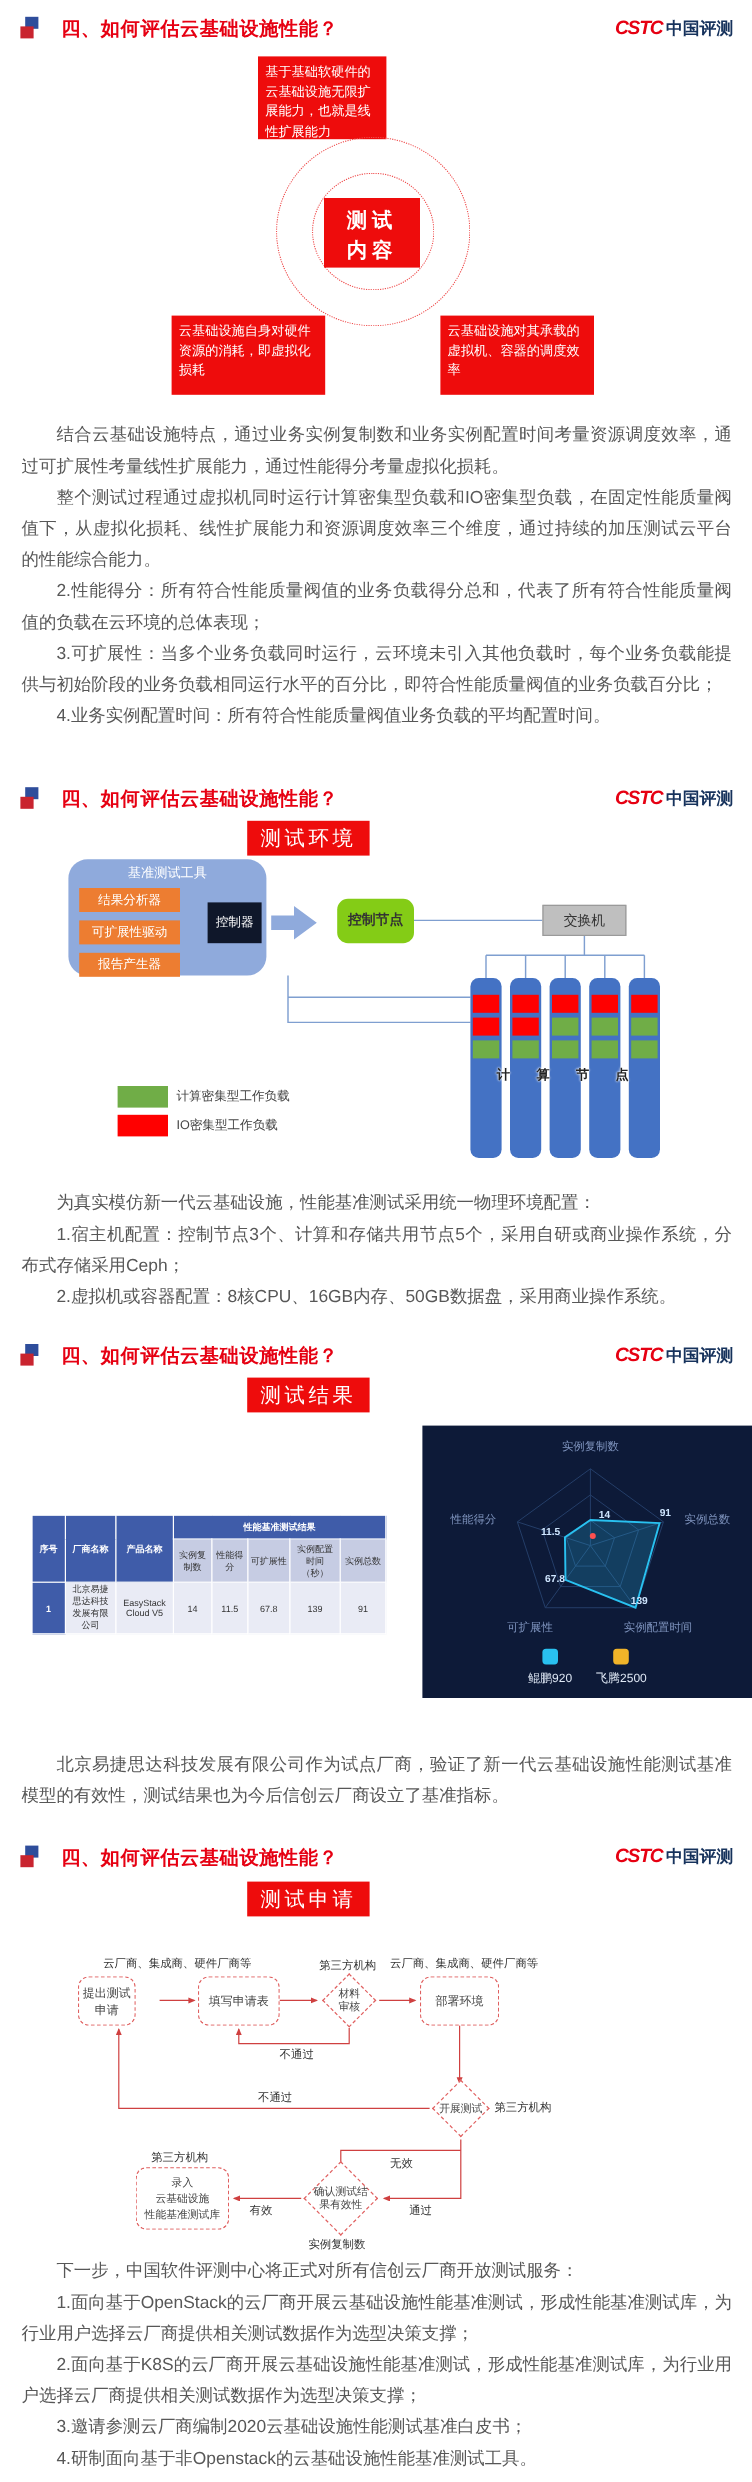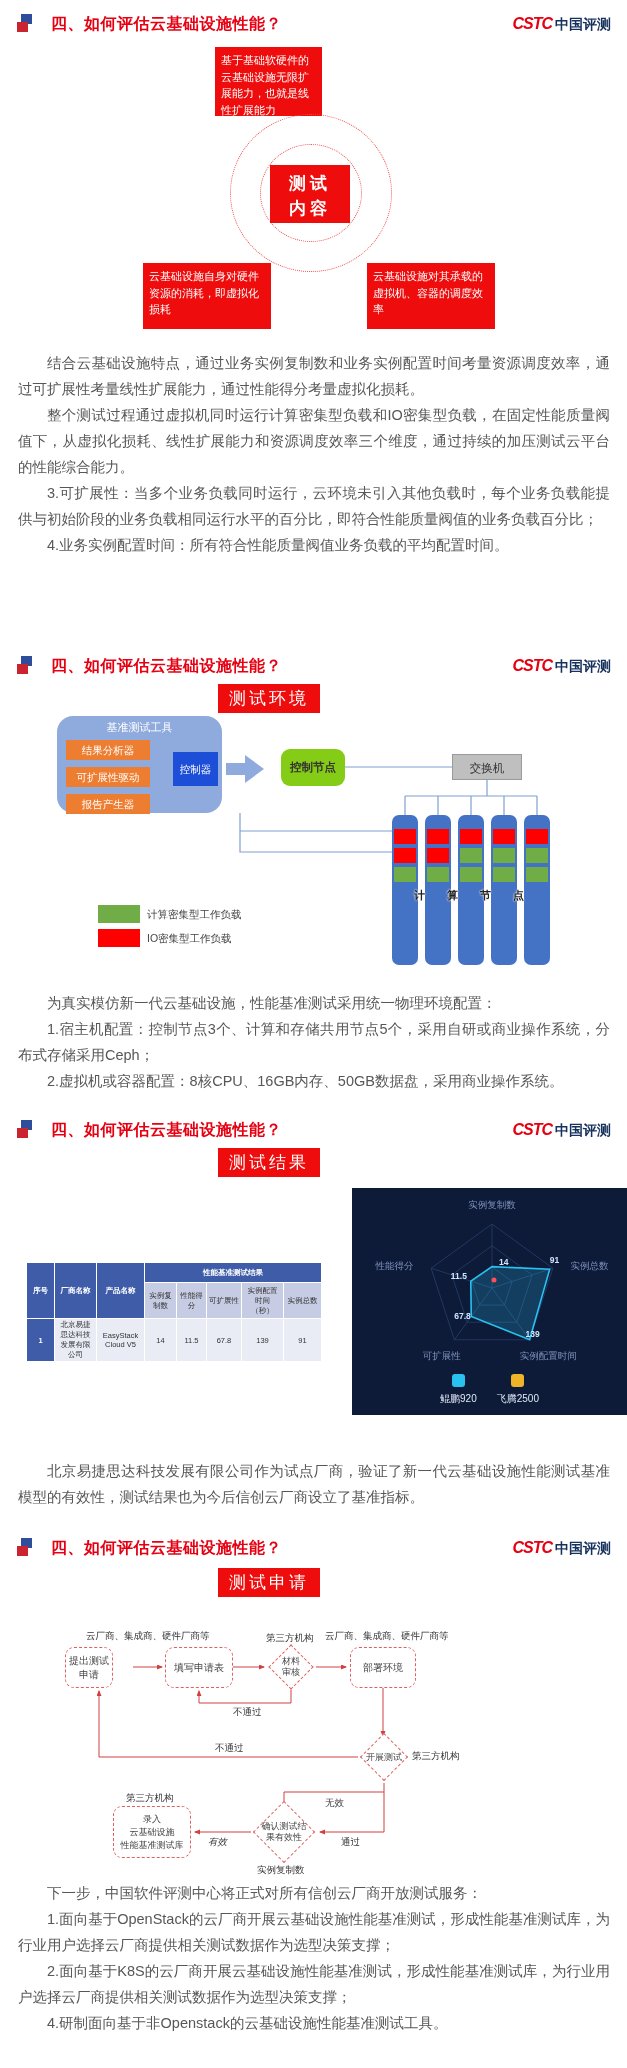--- a/index.html
+++ b/index.html
@@ -7,35 +7,35 @@
         font-family:"Liberation Sans","DejaVu Sans",sans-serif;color:#555;}
   .sec-header{position:absolute;left:16px;right:16px;display:flex;align-items:center;justify-content:space-between;height:24px;}
   .hd-left{display:flex;align-items:flex-start;gap:12px;}
   .flag{position:relative;width:17px;height:18px;flex:0 0 17px;}
   .flag .fb{position:absolute;right:1px;top:0;width:11px;height:10px;background:#2e4d9b;}
   .flag .fr{position:absolute;left:1px;bottom:0;width:11px;height:10px;background:#c9242f;}
   .sec-title{color:#e60012;font-weight:bold;font-size:16px;margin-left:6px;letter-spacing:.5px;}
   .logo{display:flex;align-items:baseline;gap:3px;}
   .logo-cstc{color:#e60012;font-style:italic;font-weight:900;font-size:16px;letter-spacing:-1px;}
   .logo-cn{color:#16325c;font-weight:900;font-size:14px;}
-  .red-label{position:absolute;left:218px;width:102px;height:29px;background:#ee0c0c;color:#fff;
+  .red-label{position:absolute;left:206px;width:102px;height:29px;background:#ee0c0c;color:#fff;
              text-align:center;font-size:17px;line-height:29px;letter-spacing:3px;}
   .red-box{position:absolute;background:#ee0c0c;color:#fff;font-size:11px;line-height:1.5;
            padding:5px 6px;box-sizing:border-box;}
   .dotted-circle{position:absolute;border:1.5px dotted #ef5050;border-radius:50%;}
   .center-box{position:absolute;background:#ee0c0c;color:#fff;font-size:17px;font-weight:bold;
               text-align:center;line-height:1.45;padding-top:7px;box-sizing:border-box;letter-spacing:4px;}
   .txt{position:absolute;left:18px;width:592px;font-size:14.5px;line-height:26px;color:#575757;text-align:justify;}
   .txt p{margin:0;text-indent:2em;}
   
   .toolbox{position:absolute;left:57px;top:716px;width:165px;height:97px;background:#8faadc;border-radius:16px;}
   .tool-title{position:absolute;left:57px;top:720px;width:165px;text-align:center;color:#fff;font-size:11px;}
   .module{position:absolute;left:66px;width:84px;height:20px;background:#ed7d31;color:#fff;font-size:10.5px;
           text-align:center;line-height:20px;}
-  .ctrl{position:absolute;left:173px;top:752px;width:45px;height:34px;background:#1d4ed8;color:#fff;
+  .ctrl{position:absolute;left:173px;top:752px;width:45px;height:34px;background:#0f172a;color:#fff;
         font-size:10.5px;text-align:center;line-height:34px;}
   .cnode{position:absolute;left:281px;top:749px;width:64px;height:37px;background:#84cc16;border-radius:9px;
          color:#333;font-weight:bold;font-size:11.5px;text-align:center;line-height:37px;}
   .switch{position:absolute;left:452px;top:754px;width:70px;height:26px;background:#bfbfbf;border:1px solid #9a9a9a;
           color:#333;font-size:11.5px;text-align:center;line-height:26px;box-sizing:border-box;}
   .server{position:absolute;top:815px;width:26px;height:150px;background:#4472c4;border-radius:7px;}
   .seg{position:absolute;left:2px;width:22px;height:15px;}
   .compute-label{position:absolute;left:414px;top:888px;font-size:11px;font-weight:bold;color:#222;
                  letter-spacing:22px;white-space:nowrap;text-shadow:0 0 2px #fff,0 0 2px #fff;}
   .lg-swatch{position:absolute;left:98px;width:42px;height:18px;}
@@ -125,20 +125,21 @@
   <div class="dotted-circle" style="left:260px;top:144px;width:100px;height:96px;"></div>
   <div class="center-box" style="left:270px;top:165px;width:80px;height:58px;">
     <span style="display:inline-block;width:44px;">测试内容</span>
   </div>
   <div class="red-box" style="left:143px;top:263px;width:128px;height:66px;">云基础设施自身对硬件资源的消耗，即虚拟化损耗</div>
   <div class="red-box" style="left:367px;top:263px;width:128px;height:66px;">云基础设施对其承载的虚拟机、容器的调度效率</div>
 
   <div class="txt" style="top:350px;">
     <p>结合云基础设施特点，通过业务实例复制数和业务实例配置时间考量资源调度效率，通过可扩展性考量线性扩展能力，通过性能得分考量虚拟化损耗。</p>
     <p>整个测试过程通过虚拟机同时运行计算密集型负载和IO密集型负载，在固定性能质量阀值下，从虚拟化损耗、线性扩展能力和资源调度效率三个维度，通过持续的加压测试云平台的性能综合能力。</p>
+    <p>2.性能得分：所有符合性能质量阀值的业务负载得分总和，代表了所有符合性能质量阀值的负载在云环境的总体表现；</p>
     <p>3.可扩展性：当多个业务负载同时运行，云环境未引入其他负载时，每个业务负载能提供与初始阶段的业务负载相同运行水平的百分比，即符合性能质量阀值的业务负载百分比；</p>
     <p>4.业务实例配置时间：所有符合性能质量阀值业务负载的平均配置时间。</p>
   </div>
 
   <div class="sec-header" style="top:654px">
     <div class="hd-left">
         <span class="flag">
           <span class="fb"></span>
           <span class="fr"></span>
         </span>
@@ -306,37 +307,38 @@
   <div class="red-label" style="top:1568px;">测试申请</div>
 
   <div class="flbl" style="left:86px;top:1630px;">云厂商、集成商、硬件厂商等</div>
   <div class="flbl" style="left:266px;top:1632px;">第三方机构</div>
   <div class="flbl" style="left:325px;top:1630px;">云厂商、集成商、硬件厂商等</div>
   <div class="flbl" style="left:233px;top:1706px;">不通过</div>
   <div class="flbl" style="left:215px;top:1742px;">不通过</div>
   <div class="flbl" style="left:412px;top:1750px;">第三方机构</div>
   <div class="flbl" style="left:325px;top:1797px;">无效</div>
   <div class="flbl" style="left:341px;top:1836px;">通过</div>
-  <div class="flbl" style="left:208px;top:1836px;font-style:italic;">有效</div>
+  <div class="flbl" style="left:208px;top:1836px;">有效</div>
   <div class="flbl" style="left:257px;top:1864px;">实例复制数</div>
   <div class="flbl" style="left:126px;top:1792px;">第三方机构</div>
 
   <div class="fnode" style="left:65px;top:1647px;width:48px;height:41px;">提出测试申请</div>
   <div class="fnode" style="left:165px;top:1647px;width:68px;height:41px;">填写申请表</div>
   <div class="fdiamond" style="left:275px;top:1651px;width:32px;height:32px;"></div>
   <div class="ftext" style="left:280px;top:1656px;width:22px;">材料审核</div>
   <div class="fnode" style="left:350px;top:1647px;width:66px;height:41px;">部署环境</div>
   <div class="fdiamond" style="left:367px;top:1740px;width:34px;height:34px;"></div>
   <div class="ftext" style="left:362px;top:1752px;width:44px;">开展测试</div>
   <div class="fdiamond" style="left:262px;top:1810px;width:44px;height:44px;"></div>
   <div class="ftext" style="left:260px;top:1821px;width:48px;">确认测试结果有效性</div>
   <div class="fnode pre" style="left:113px;top:1806px;width:78px;height:52px;font-size:9px;">录入
 云基础设施
 性能基准测试库</div>
 
   <div class="txt" style="top:1880px;">
     <p>下一步，中国软件评测中心将正式对所有信创云厂商开放测试服务：</p>
     <p>1.面向基于OpenStack的云厂商开展云基础设施性能基准测试，形成性能基准测试库，为行业用户选择云厂商提供相关测试数据作为选型决策支撑；</p>
     <p>2.面向基于K8S的云厂商开展云基础设施性能基准测试，形成性能基准测试库，为行业用户选择云厂商提供相关测试数据作为选型决策支撑；</p>
+    <p>3.邀请参测云厂商编制2020云基础设施性能测试基准白皮书；</p>
     <p>4.研制面向基于非Openstack的云基础设施性能基准测试工具。</p>
   </div>
 
 </div>
 
 </body></html>

